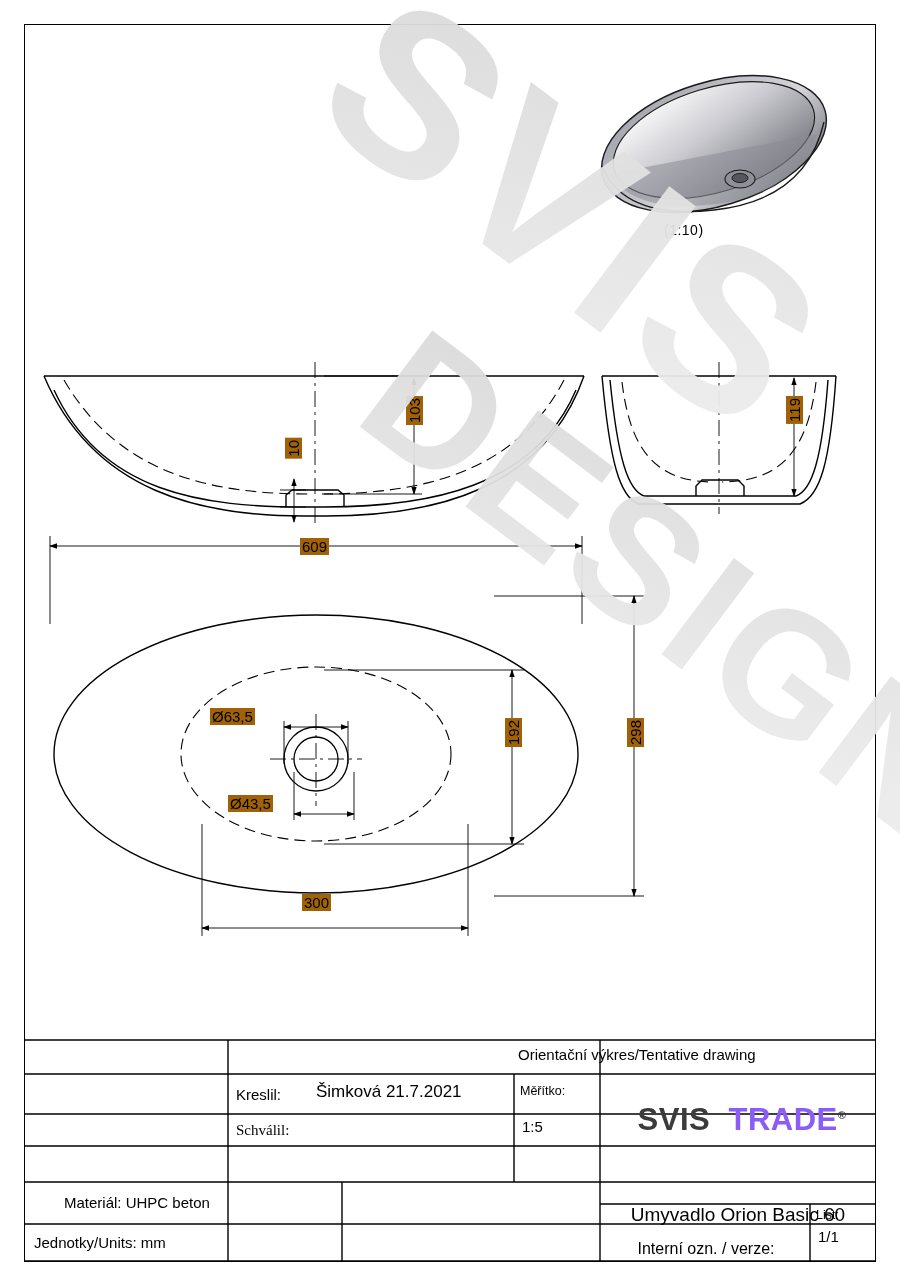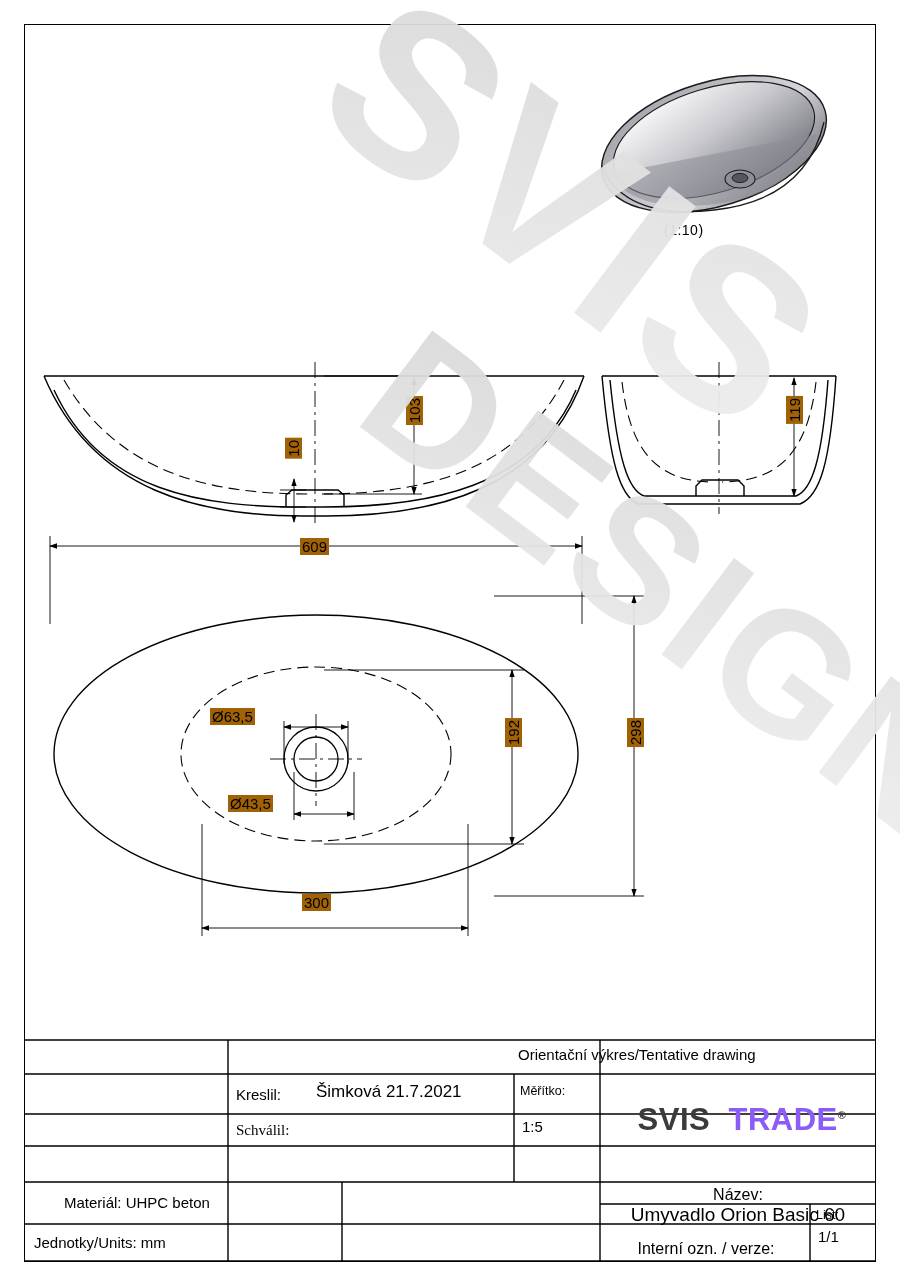--- a/index.html
+++ b/index.html
@@ -306,21 +306,20 @@
 
     <div class="tb-text" style="left:494px; top:8px; font-size:15px;">Orientační výkres/Tentative drawing</div>
 
     <div class="tb-text" style="left:212px; top:48px;">Kreslil:</div>
     <div class="tb-text med" style="left:292px; top:44px;">Šimková 21.7.2021</div>
     <div class="tb-text" style="left:212px; top:84px;font-family:Liberation Serif, serif;">Schválil:</div>
 
     <div class="tb-text small" style="left:496px; top:46px;">Měřítko:</div>
     <div class="tb-text big" style="left:498px; top:80px;">1:5</div>
 
-    <div class="tb-center small" style="left:576px; top:148px; width:276px;">Název:</div>
     <div class="tb-center" style="left:576px; top:166px; width:276px; font-size:19px;">Umyvadlo Orion Basic 60</div>
 
     
     <div class="tb-center small" style="left:578px; top:170px; width:208px;margin-top:32px;">Interní ozn. / verze:</div>
     <div class="tb-text small" style="left:792px; top:170px;">List:</div>
     <div class="tb-text big" style="left:794px; top:190px;">1/1</div>
 
     <div class="tb-text" style="left:10px; top:156px;margin-left:30px;">Materiál: UHPC beton</div>
     <div class="tb-text" style="left:10px; top:196px;">Jednotky/Units: mm</div>
   </div>

